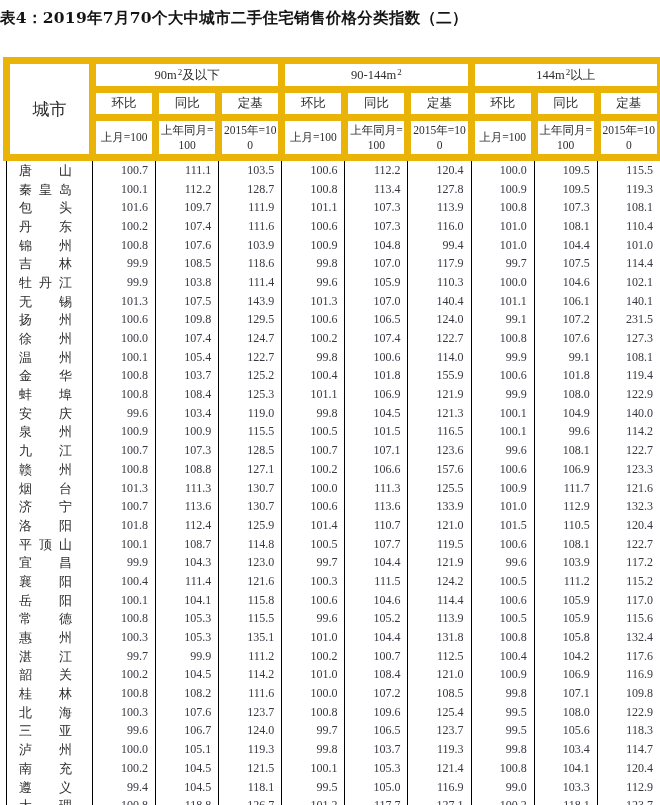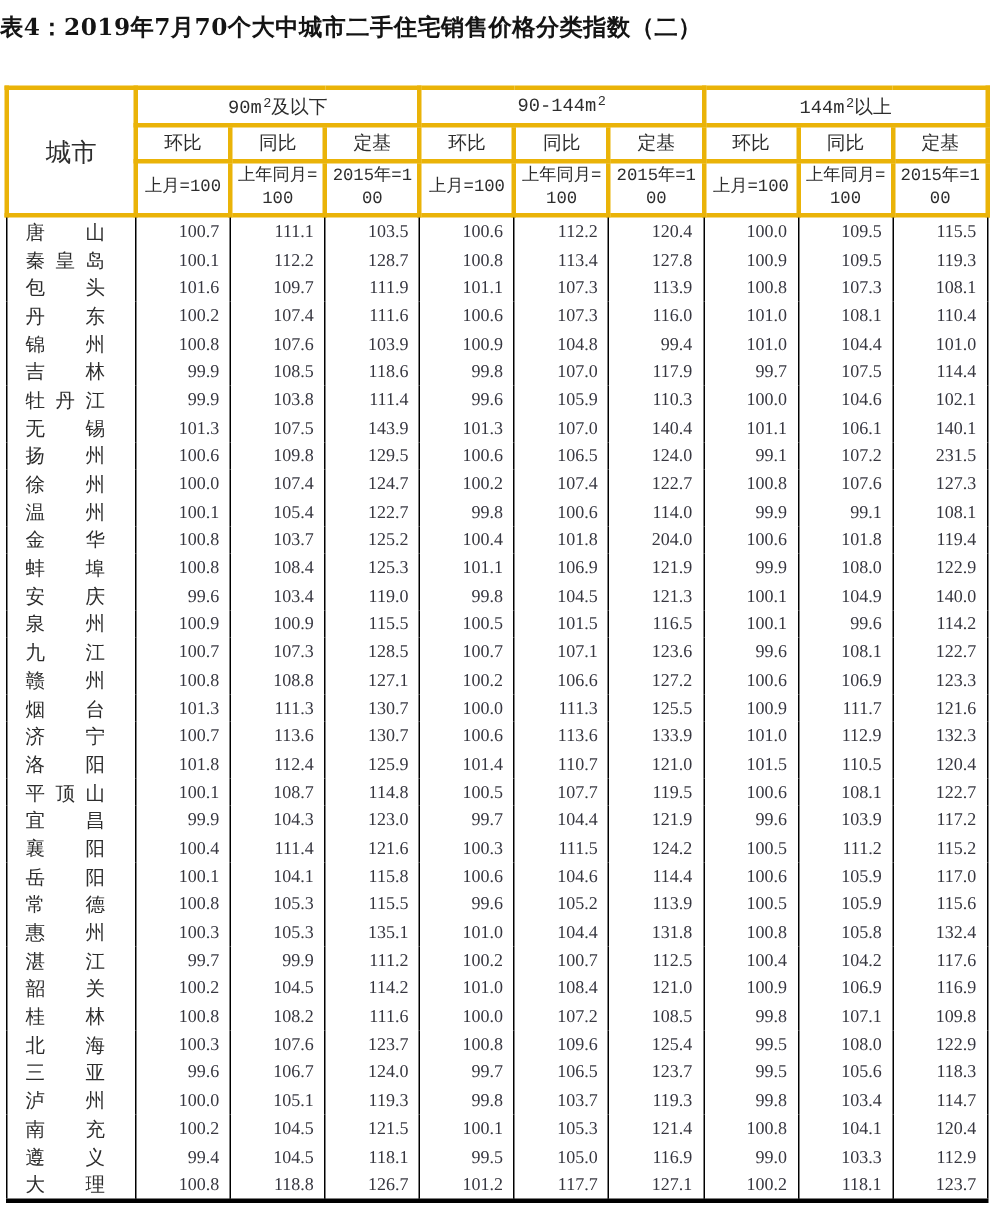--- a/index.html
+++ b/index.html
@@ -39,26 +39,25 @@
   }
   col.c-city { width: 86px; }
   col.c-num  { width: 63.1px; }
 
   th, td {
     margin: 0;
     padding: 0;
     font-weight: normal;
   }
   thead th {
-    border: 3px solid #eab308;
+    border: 7px solid #eab308;
     color: #2d2d2d;
     text-align: center;
     vertical-align: middle;
     font-size: 12.5px;
-    font-family: Liberation Mono, monospace;
   }
   tr.group-row  th { height: 22px; }
   tr.metric-row th { height: 21px; }
   tr.base-row   th {
     height: 33px;
     font-size: 11.5px;
     line-height: 1.3;
     word-break: break-all;
     padding: 0 1px;
   }
@@ -338,21 +337,21 @@
           <div class="city-box">
             <span>金</span>
             <span>华</span>
           </div>
         </td>
         <td class="num">100.8</td>
         <td class="num">103.7</td>
         <td class="num">125.2</td>
         <td class="num">100.4</td>
         <td class="num">101.8</td>
-        <td class="num">204.0</td>
+        <td class="num">155.9</td>
         <td class="num">100.6</td>
         <td class="num">101.8</td>
         <td class="num">119.4</td>
       </tr>
       <tr>
         <td class="city">
           <div class="city-box">
             <span>蚌</span>
             <span>埠</span>
           </div>
@@ -423,21 +422,21 @@
           <div class="city-box">
             <span>赣</span>
             <span>州</span>
           </div>
         </td>
         <td class="num">100.8</td>
         <td class="num">108.8</td>
         <td class="num">127.1</td>
         <td class="num">100.2</td>
         <td class="num">106.6</td>
-        <td class="num">127.2</td>
+        <td class="num">157.6</td>
         <td class="num">100.6</td>
         <td class="num">106.9</td>
         <td class="num">123.3</td>
       </tr>
       <tr>
         <td class="city">
           <div class="city-box">
             <span>烟</span>
             <span>台</span>
           </div>

